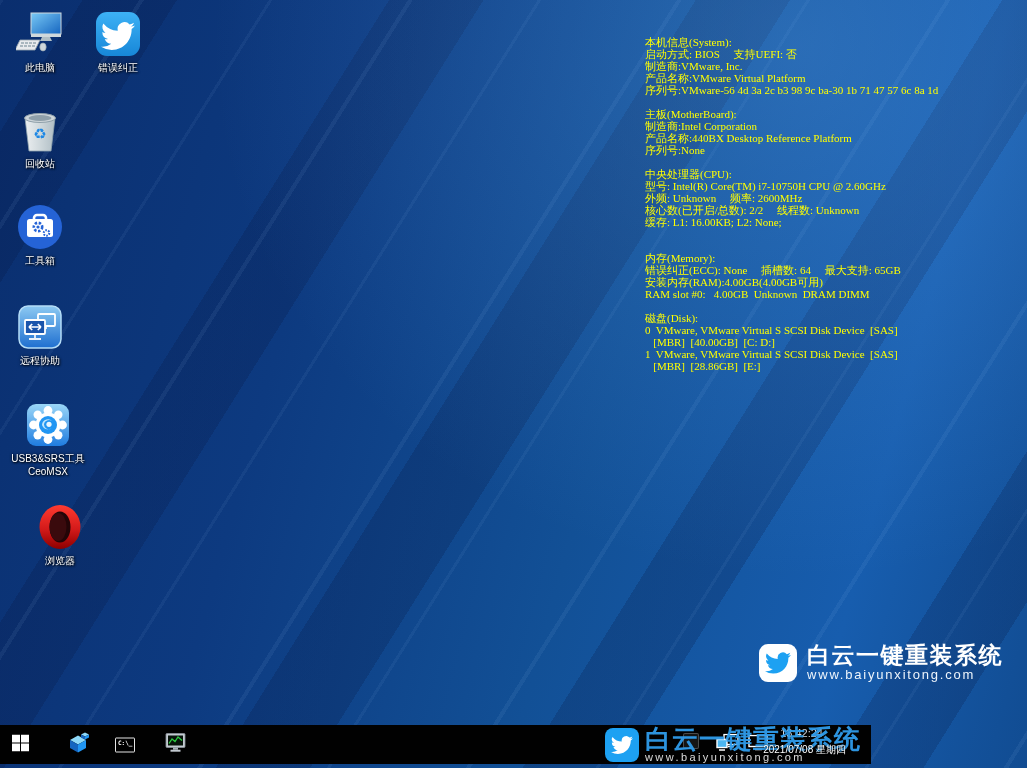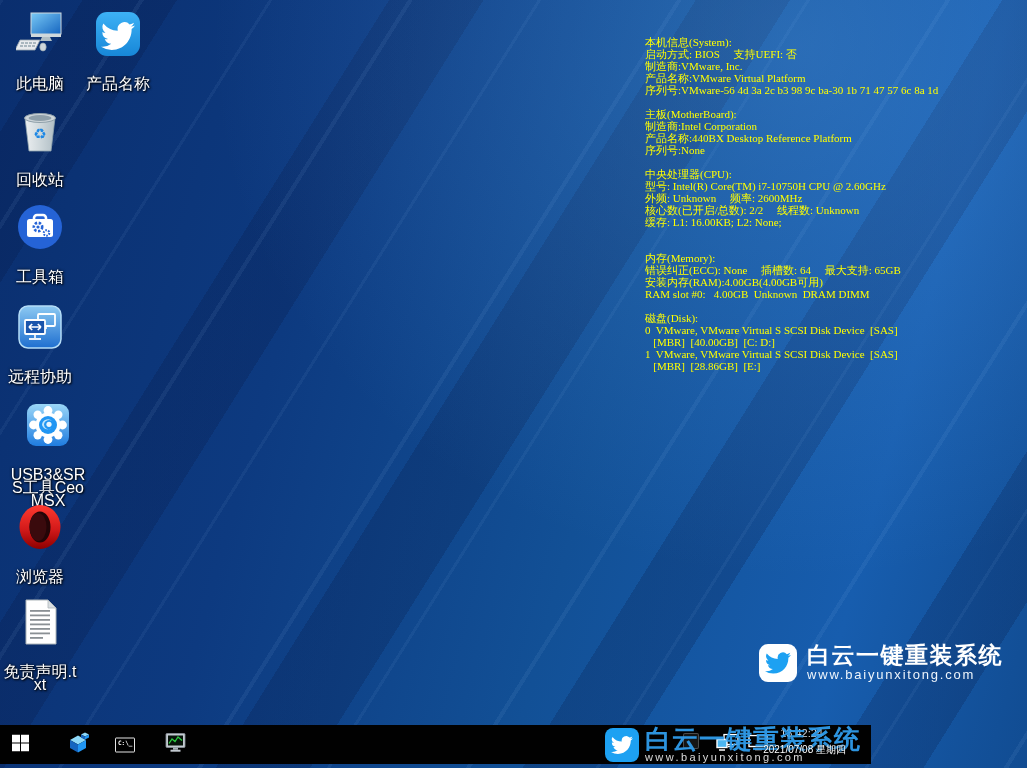--- a/index.html
+++ b/index.html
@@ -7,21 +7,21 @@
     font-family:"Liberation Sans","DejaVu Sans",sans-serif;
     background:
       radial-gradient(ellipse at 78% 6%, rgba(95,165,240,.30), rgba(0,0,0,0) 52%),
       repeating-linear-gradient(122deg, rgba(170,210,255,.06) 0 3px, rgba(0,0,0,0) 3px 118px, rgba(170,210,255,.07) 118px 122px, rgba(0,0,0,0) 122px 228px),
       repeating-linear-gradient(122deg, rgba(0,0,0,0) 0 70px, rgba(6,18,58,.20) 70px 150px, rgba(0,0,0,0) 150px 260px),
       linear-gradient(105deg,#0a2e6e 0%,#0d3a80 30%,#125096 58%,#175dae 82%,#114c92 100%);
   }
   
   .dicon{position:absolute;width:80px;text-align:center;cursor:default;}
   .dicon .ig{width:48px;height:48px;margin:0 auto;display:block;}
-  .dicon .ilabel{margin-top:19px;font-size:16px;line-height:13px;color:#fff;
+  .dicon .ilabel{margin-top:3px;font-size:10px;line-height:13px;color:#fff;
     text-shadow:1px 1px 2px #000,0 0 3px rgba(0,0,0,.9);word-break:break-all;}
   
   .sysinfo{position:absolute;left:645px;top:8px;width:382px;
     font-family:Liberation Serif, serif;
     font-size:11px;line-height:12px;color:#ffff00;white-space:pre;margin-top:28px;}
   .sysinfo .sec{margin-top:12px;}
   .sysinfo .sec:first-child{margin-top:0;}
   .sysinfo .sec.big{margin-top:24px;}
   
   .brand{position:absolute;right:24px;top:643px;display:flex;align-items:center;gap:10px;}
@@ -84,21 +84,21 @@
           <linearGradient id="tw" x1="0" y1="0" x2="0" y2="1">
         <stop offset="0" stop-color="#3db1f5"></stop>
             <stop offset="1" stop-color="#1787d8"></stop>
           </linearGradient>
         </defs>
       <rect x="2" y="2" width="44" height="44" rx="11" fill="url(#tw)"></rect>
       <g transform="translate(7,9) scale(1.42)">
         <path fill="#fff" d="M23.95 4.57a10 10 0 01-2.82.77 4.96 4.96 0 002.16-2.72c-.95.56-2 .96-3.12 1.19a4.92 4.92 0 00-8.39 4.48A13.94 13.94 0 011.64 3.16a4.92 4.92 0 001.52 6.57 4.9 4.9 0 01-2.23-.61v.06a4.92 4.92 0 003.95 4.83 4.9 4.9 0 01-2.21.08 4.93 4.93 0 004.6 3.42A9.87 9.87 0 010 19.54a13.9 13.9 0 007.55 2.21c9.05 0 14-7.5 14-14v-.64a10 10 0 002.4-2.54z"></path>
       </g>
     </svg>
-    <div class="ilabel">产品名称</div>
+    <div class="ilabel">错误纠正</div>
   </div>
 
   <div class="dicon" style="left:0;top:106px;">
     <svg class="ig" viewBox="0 0 48 48">
       <defs>
           <linearGradient id="bin" x1="0" y1="0" x2="1" y2="0">
         <stop offset="0" stop-color="#eceff1"></stop>
             <stop offset=".5" stop-color="#cfd8dc"></stop>
             <stop offset="1" stop-color="#b0bec5"></stop>
           </linearGradient>
@@ -162,52 +162,36 @@
         <circle cx="13.7" cy="34.3" r="4.2"></circle>
           <circle cx="34.3" cy="34.3" r="4.2"></circle>
       </g>
       <circle cx="24" cy="24" r="9" fill="#2196f3"></circle>
       <path d="M18 24a6 6 0 0 1 11-3 5 5 0 0 0-9 2.6 4.5 4.5 0 0 0 7.5 3.4A6 6 0 0 1 18 24z" fill="#bfe6fb"></path>
       <circle cx="25" cy="23.3" r="2.6" fill="#e8f6ff"></circle>
     </svg>
     <div class="ilabel">USB3&amp;SRS工具CeoMSX</div>
   </div>
 
-  <div class="dicon" style="left:0;top:503px;">
+  <div class="dicon" style="left:0;top:503px;padding-left:20px;">
     <svg class="ig" viewBox="0 0 48 48">
       <defs>
           <linearGradient id="op" x1="0" y1="0" x2="0" y2="1">
         <stop offset="0" stop-color="#ff3b30"></stop>
             <stop offset=".55" stop-color="#d31a1a"></stop>
             <stop offset="1" stop-color="#8e0000"></stop>
           </linearGradient>
         </defs>
       <ellipse cx="24" cy="24" rx="20.5" ry="22" fill="url(#op)"></ellipse>
       <ellipse cx="24" cy="24" rx="10.5" ry="15.5" fill="#230507"></ellipse>
       <ellipse cx="22" cy="24" rx="8.5" ry="14" fill="#3a0a0d"></ellipse>
     </svg>
     <div class="ilabel">浏览器</div>
   </div>
 
-  <div class="dicon" style="left:0;top:598px;">
-    <svg class="ig" viewBox="0 0 48 48">
-      <path d="M10 2 h22 l8 8 v36 H10 z" fill="#fff" stroke="#aeb6ba" stroke-width="1"></path>
-      <polygon points="32,2 40,10 32,10" fill="#d9dee1" stroke="#aeb6ba" stroke-width="0.8"></polygon>
-      <g fill="#8a9094">
-        <rect x="14" y="12" width="20" height="1.8"></rect>
-          <rect x="14" y="16.5" width="20" height="1.8"></rect>
-        <rect x="14" y="21" width="20" height="1.8"></rect>
-          <rect x="14" y="25.5" width="20" height="1.8"></rect>
-        <rect x="14" y="30" width="20" height="1.8"></rect>
-          <rect x="14" y="34.5" width="20" height="1.8"></rect>
-        <rect x="14" y="39" width="13" height="1.8"></rect>
-      </g>
-    </svg>
-    <div class="ilabel">免责声明.txt</div>
-  </div>
 
   <div class="sysinfo"><div class="sec"><div>本机信息(System):</div><div>启动方式: BIOS     支持UEFI: 否</div><div>制造商:VMware, Inc.</div><div>产品名称:VMware Virtual Platform</div><div>序列号:VMware-56 4d 3a 2c b3 98 9c ba-30 1b 71 47 57 6c 8a 1d</div></div><div class="sec"><div>主板(MotherBoard):</div><div>制造商:Intel Corporation</div><div>产品名称:440BX Desktop Reference Platform</div><div>序列号:None</div></div><div class="sec"><div>中央处理器(CPU):</div><div>型号: Intel(R) Core(TM) i7-10750H CPU @ 2.60GHz</div><div>外频: Unknown     频率: 2600MHz</div><div>核心数(已开启/总数): 2/2     线程数: Unknown</div><div>缓存: L1: 16.00KB; L2: None;</div></div><div class="sec big"><div>内存(Memory):</div><div>错误纠正(ECC): None     插槽数: 64     最大支持: 65GB</div><div>安装内存(RAM):4.00GB(4.00GB可用)</div><div>RAM slot #0:   4.00GB  Unknown  DRAM DIMM</div></div><div class="sec"><div>磁盘(Disk):</div><div>0  VMware, VMware Virtual S SCSI Disk Device  [SAS]</div><div>   [MBR]  [40.00GB]  [C: D:]</div><div>1  VMware, VMware Virtual S SCSI Disk Device  [SAS]</div><div>   [MBR]  [28.86GB]  [E:]</div></div></div>
 
   <div class="brand">
     <div class="bbox">
       <svg width="26" height="26" viewBox="0 0 24 24">
         <path fill="#1da1f2" d="M23.95 4.57a10 10 0 01-2.82.77 4.96 4.96 0 002.16-2.72c-.95.56-2 .96-3.12 1.19a4.92 4.92 0 00-8.39 4.48A13.94 13.94 0 011.64 3.16a4.92 4.92 0 001.52 6.57 4.9 4.9 0 01-2.23-.61v.06a4.92 4.92 0 003.95 4.83 4.9 4.9 0 01-2.21.08 4.93 4.93 0 004.6 3.42A9.87 9.87 0 010 19.54a13.9 13.9 0 007.55 2.21c9.05 0 14-7.5 14-14v-.64a10 10 0 002.4-2.54z"></path>
       </svg>
     </div>
     <div class="btxt">

